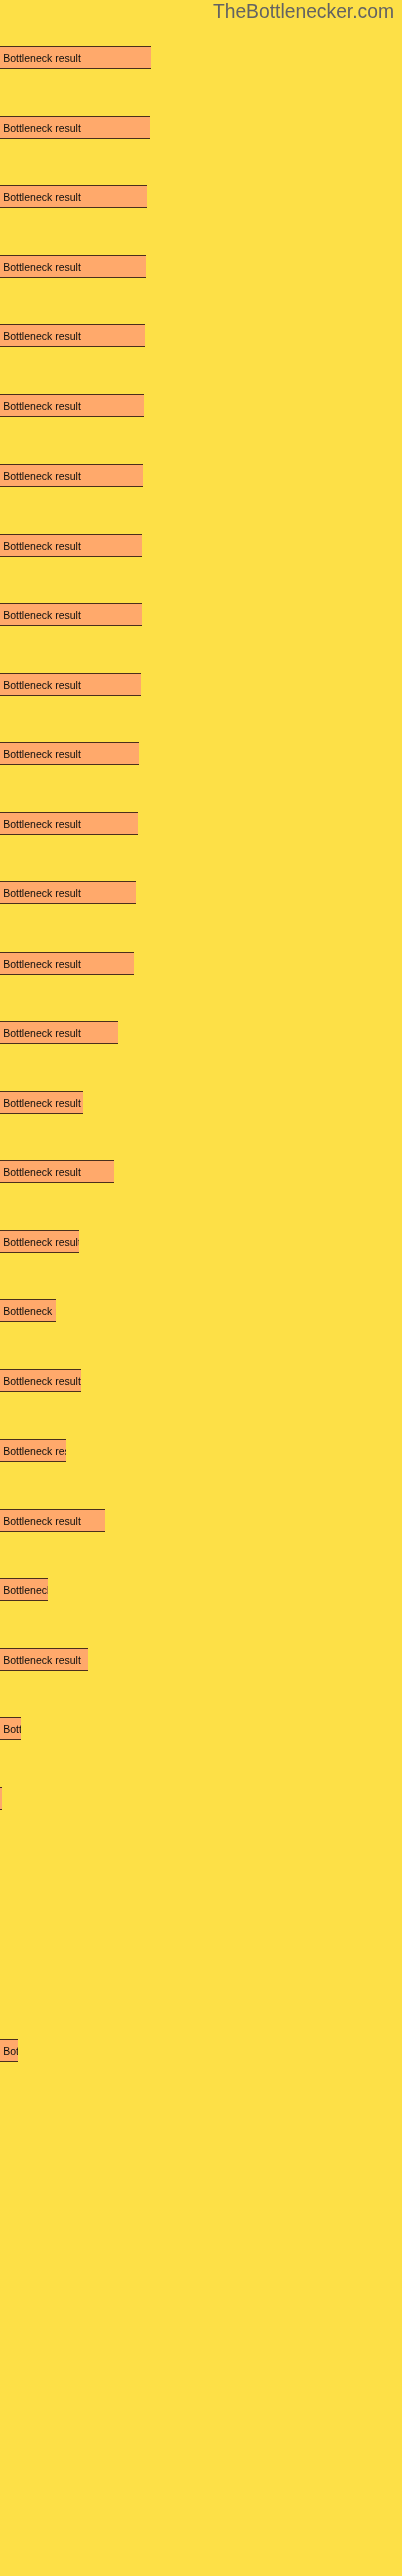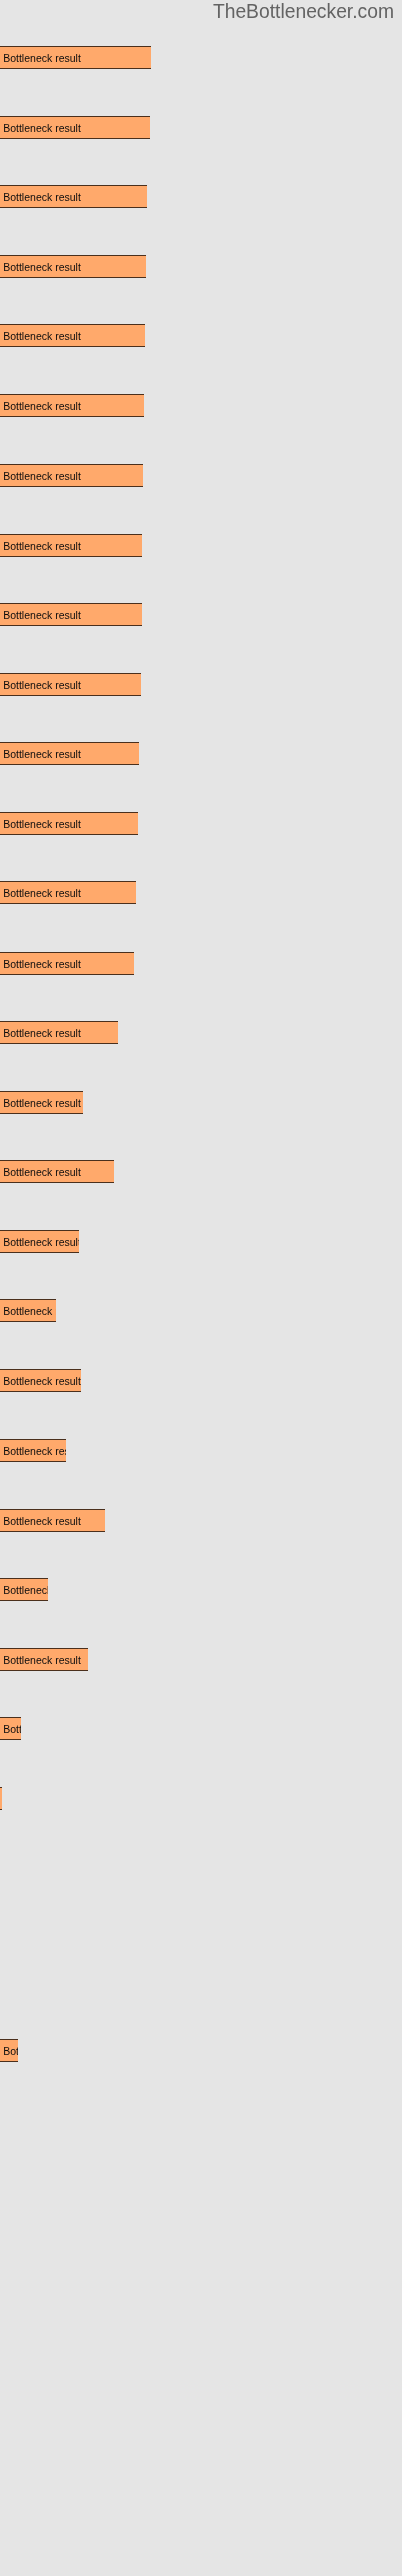--- a/index.html
+++ b/index.html
@@ -13,21 +13,21 @@
     height: 2576px;
     position: relative;
     overflow: hidden;
     font-family: "Liberation Sans", sans-serif;
     background: #000000;
   }
   #page {
     position: relative;
     width: 403px;
     height: 2576px;
-    background: #e5e5e5;
+    background: #fde047;
   }
   #site-title {
     position: absolute;
     top: 0px;
     left: 0px;
     width: 394px;
     text-align: right;
     color: #636363;
     font-size: 19.3px;
     line-height: 24px;

